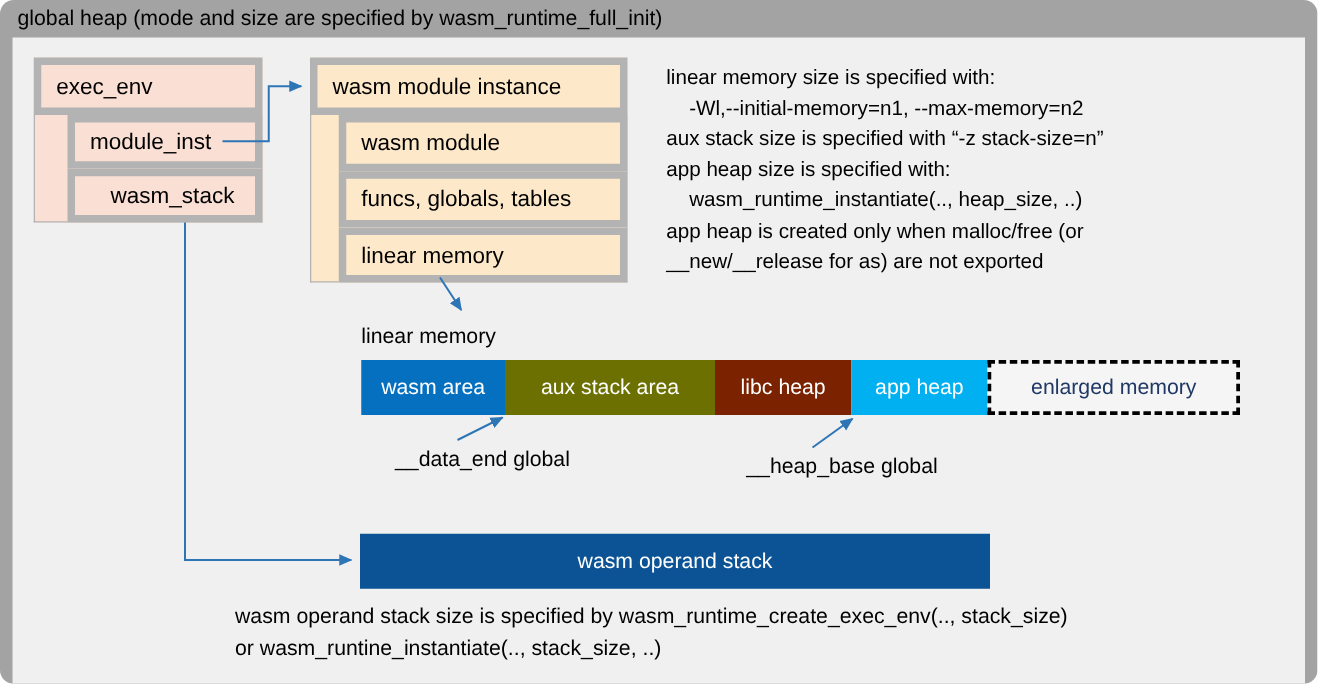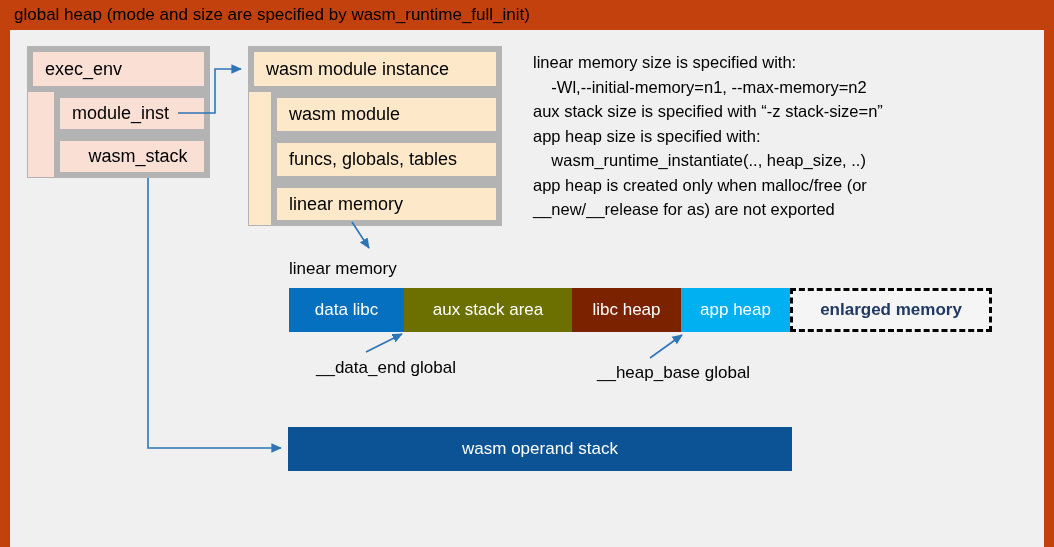--- a/index.html
+++ b/index.html
@@ -8,22 +8,23 @@
     padding: 0;
     background: #ffffff;
   }
   body {
     font-family: "Liberation Sans", sans-serif;
   }
   #canvas {
     position: relative;
     width: 1054px;
     height: 547px;
-    background: #c2410c;
+    background: #a3a3a3;
     overflow: hidden;
+    border-radius: 11px;
   }
   
   .plate {
     position: absolute;
     left: 10px;
     top: 30px;
     width: 1034px;
     height: 517px;
     background: #f0f0f0;
   }
@@ -185,43 +186,45 @@
 aux stack size is specified with “-z stack-size=n”
 app heap size is specified with:
     wasm_runtime_instantiate(.., heap_size, ..)
 app heap is created only when malloc/free (or
 __new/__release for as) are not exported</div>
 
   <div class="lm-label" style="left:289px; top:259px;">linear memory</div>
 
   <div class="membar">
     <div class="seg" style="width: 115px; color: rgb(255, 255, 255); background: rgb(6, 112, 192);">
-      <span>data libc</span>
+      <span>wasm area</span>
     </div>
     <div class="seg" style="width: 168px; color: rgb(255, 255, 255); background: rgb(107, 112, 0);">
       <span>aux stack area</span>
     </div>
     <div class="seg" style="width: 109px; color: rgb(255, 255, 255); background: rgb(123, 34, 0);">
       <span>libc heap</span>
     </div>
     <div class="seg" style="width: 109px; color: rgb(255, 255, 255); background: rgb(0, 176, 240);">
       <span>app heap</span>
     </div>
-    <div class="seg seg-dashed" style="width: 202px; color: rgb(31, 56, 100); font-weight: bold;">
+    <div class="seg seg-dashed" style="width: 202px; color: rgb(31, 56, 100);">
       <span>enlarged memory</span>
     </div>
   </div>
 
   <div class="anno" style="left:316px; top:358px;">__data_end global</div>
   <div class="anno" style="left:597px; top:363px;">__heap_base global</div>
 
   <div class="opstack" style="background: rgb(11, 83, 148);">
     <span>wasm operand stack</span>
   </div>
 
+  <div class="bottom-note">wasm operand stack size is specified by wasm_runtime_create_exec_env(.., stack_size)
+or wasm_runtine_instantiate(.., stack_size, ..)</div>
 
   <svg id="connectors" viewBox="0 0 1054 547" xmlns="http://www.w3.org/2000/svg">
     <defs>
       <marker id="arrowBlue" markerWidth="7" markerHeight="7" refX="6" refY="3.2" orient="auto" markerUnits="strokeWidth">
         <path d="M0,0.3 L6.6,3.2 L0,6.1 z" fill="#2e75b6"></path>
       </marker>
     </defs>
 
     <path d="M178,113 L215,113 L215,69 L241,69" fill="none" stroke="#2e75b6" stroke-width="1.6" marker-end="url(#arrowBlue)"></path>
 

